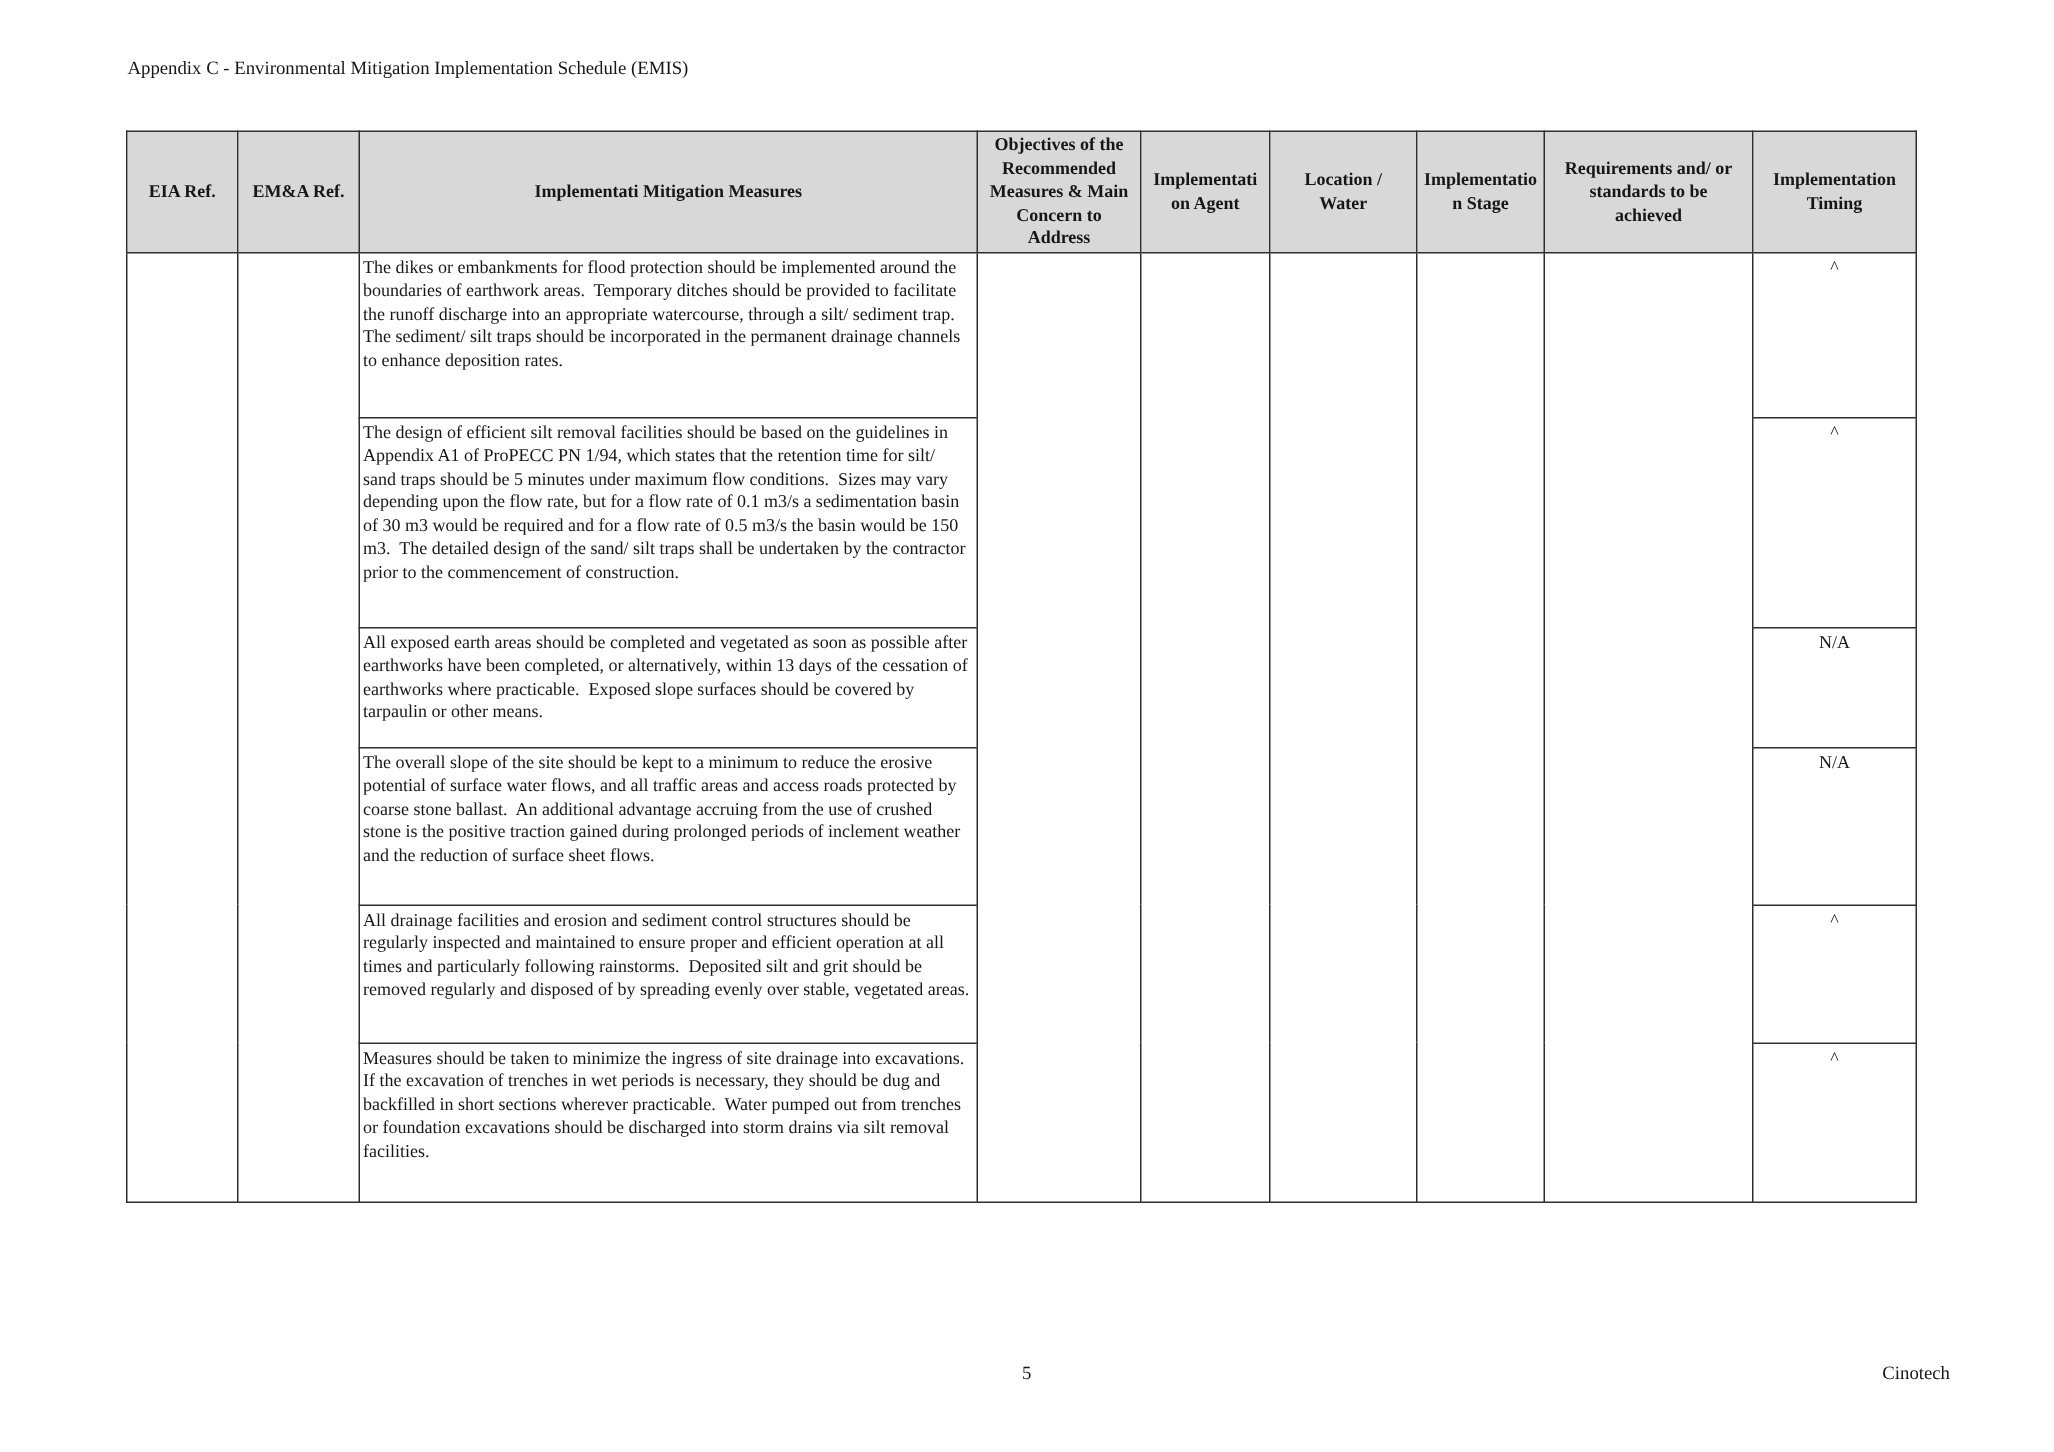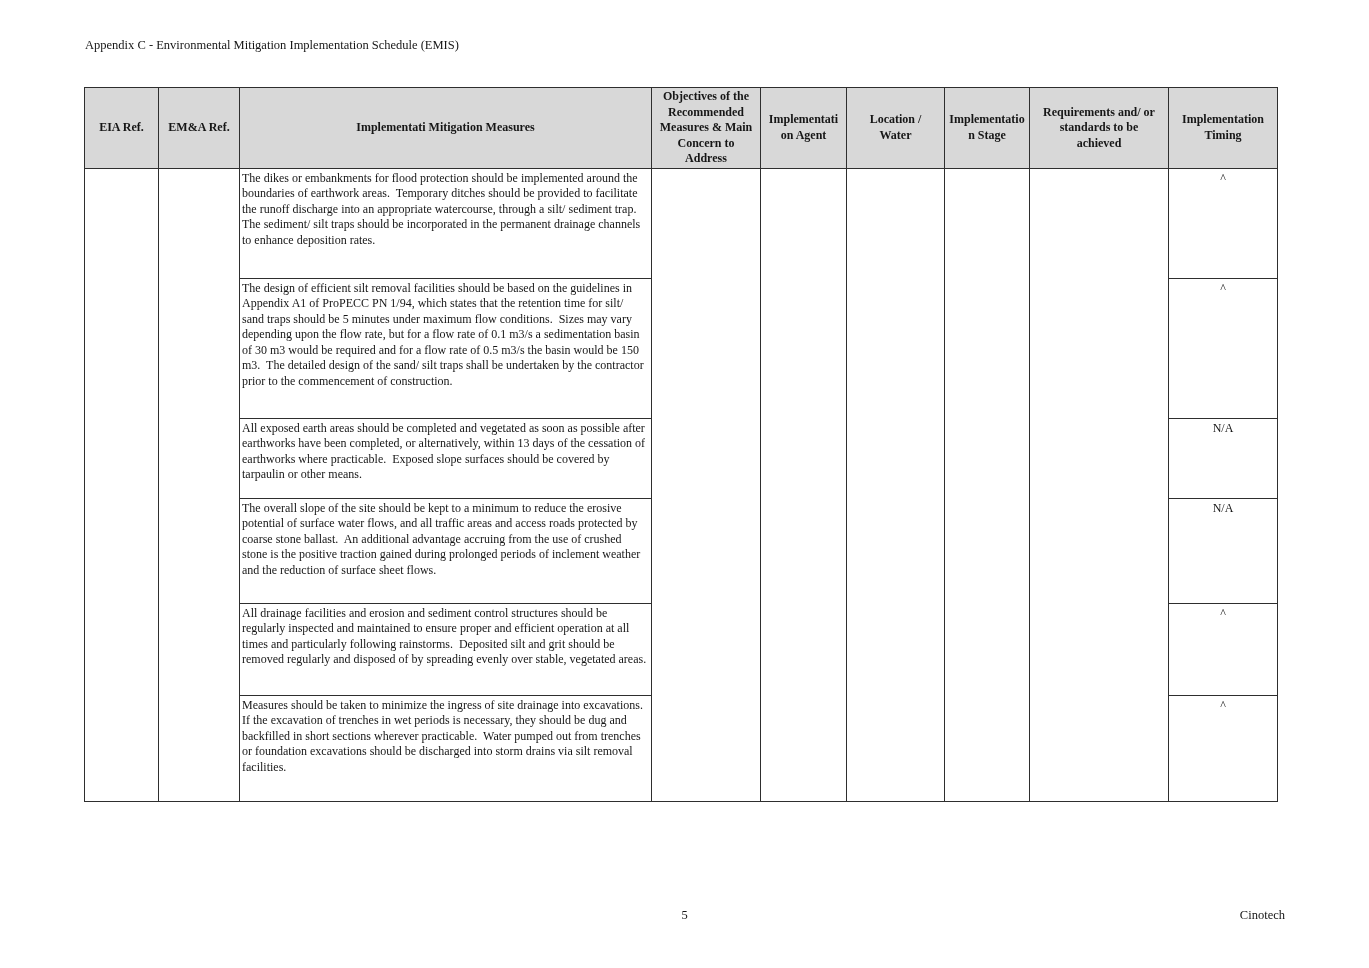--- a/index.html
+++ b/index.html
@@ -79,21 +79,21 @@
     height: 20px;
     font-size: 12.5px;
   }
   .page-num {
     position: absolute;
     left: 50%;
     transform: translateX(-50%);
   }
   .company {
     position: absolute;
-    right: 84px;
+    right: 69px;
   }
 </style>
 </head>
 <body>
 
 <div class="page">
 
   <div class="doc-title">Appendix C - Environmental Mitigation Implementation Schedule (EMIS)</div>
 
   <table class="emis-table">

